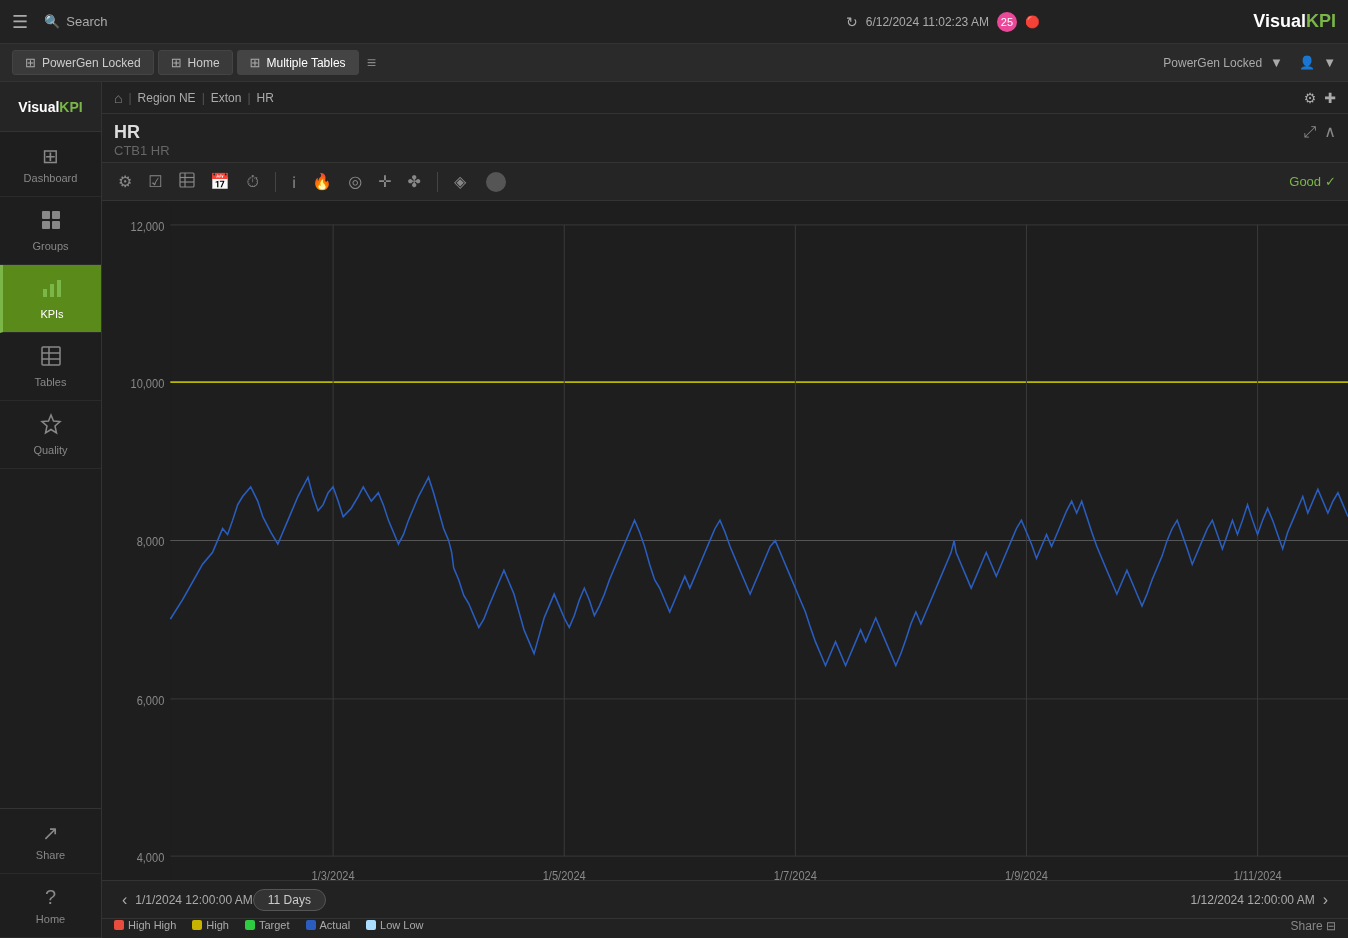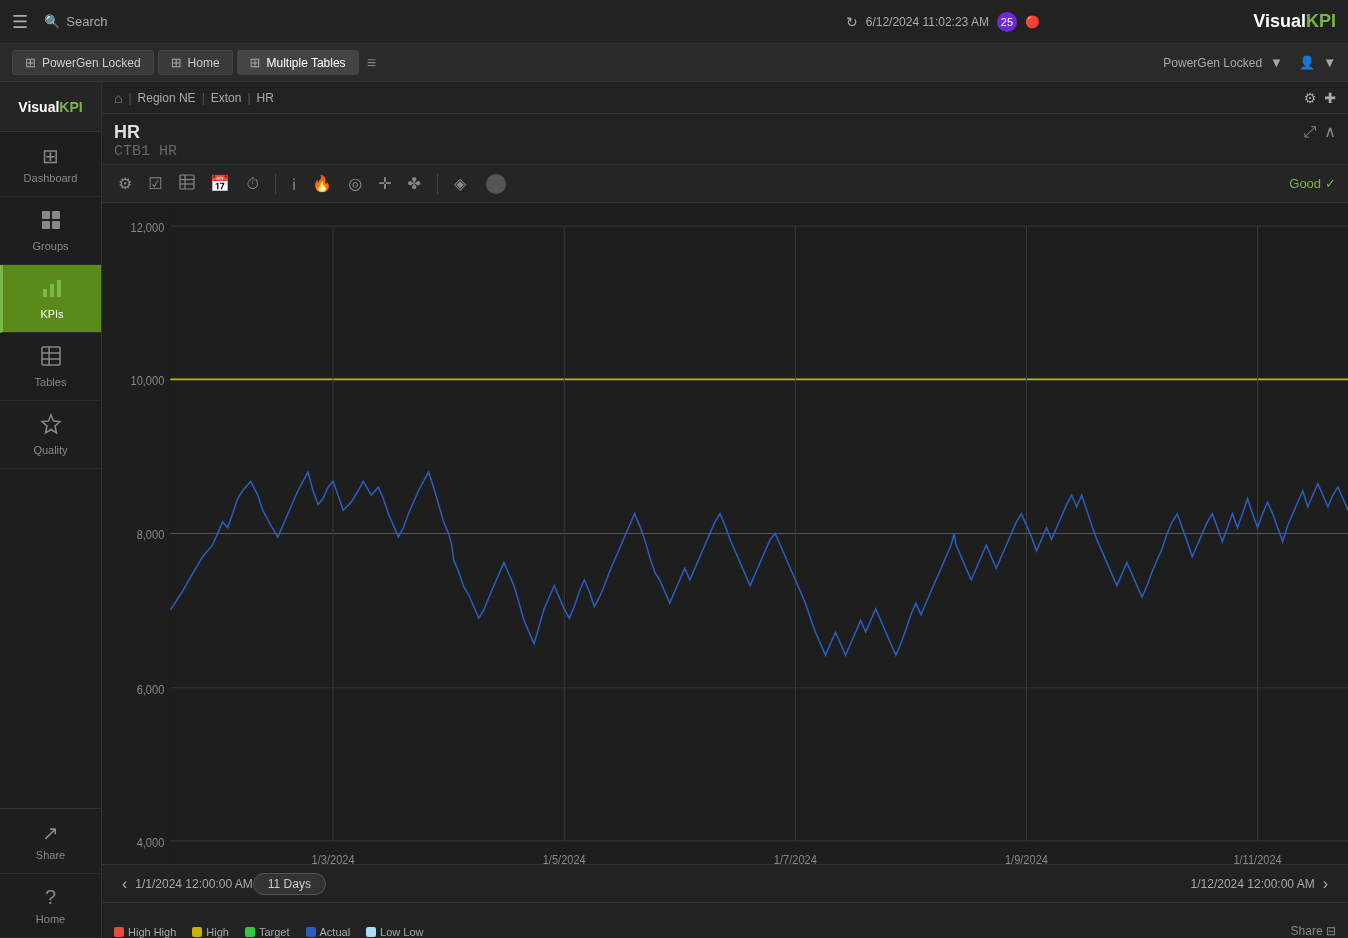--- a/index.html
+++ b/index.html
@@ -12,21 +12,21 @@
       display: flex;
       align-items: center;
       padding: 0 12px;
       border-bottom: 1px solid #333;
     }
     .topbar-left { display: flex; align-items: center; gap: 16px; flex: 1; }
     .topbar-menu-icon { color: #aaa; font-size: 18px; cursor: pointer; }
     .topbar-search { display: flex; align-items: center; gap: 6px; color: #aaa; font-size: 13px; }
     .topbar-center { flex: 1; display: flex; align-items: center; justify-content: center; gap: 8px; color: #aaa; font-size: 12px; }
     .topbar-time { color: #aaa; }
-    .topbar-badge { background: #6d28d9; color: #fff; border-radius: 50%; width: 20px; height: 20px; display: flex; align-items: center; justify-content: center; font-size: 11px; }
+    .topbar-badge { background: #ec4899; color: #fff; border-radius: 50%; width: 20px; height: 20px; display: flex; align-items: center; justify-content: center; font-size: 11px; }
     .topbar-right { display: flex; align-items: center; gap: 8px; }
     .topbar-logo { color: #fff; font-size: 18px; font-weight: bold; }
     .logo-visual { color: #fff; }
     .logo-kpi { color: #7ab648; }
 
     
     .tabsbar {
       height: 38px;
       background: #2a2a2a;
       display: flex;
@@ -121,21 +121,21 @@
     
     .kpi-header {
       padding: 8px 12px 4px;
       background: #222;
       border-bottom: 1px solid #333;
       display: flex;
       align-items: flex-start;
       justify-content: space-between;
     }
     .kpi-title { font-size: 18px; font-weight: bold; color: #ddd; }
-    .kpi-subtitle { font-size: 15px; color: #666; font-family: Liberation Mono, monospace; }
+    .kpi-subtitle { font-size: 13px; color: #666; }
     .kpi-header-actions { display: flex; gap: 8px; align-items: center; }
     .kpi-header-btn { color: #888; font-size: 16px; cursor: pointer; }
 
     
     .toolbar {
       height: 38px;
       background: #252525;
       display: flex;
       align-items: center;
       padding: 0 12px;
@@ -187,24 +187,24 @@
       border: 1px solid #555;
       border-radius: 12px;
       padding: 3px 14px;
       color: #ccc;
       font-size: 12px;
     }
     .chart-nav-right { color: #aaa; font-size: 12px; }
 
     
     .legend {
-      height: 36px;
+      height: 20px;
       background: #222;
       display: flex;
-      align-items: flex-end;
+      align-items: flex-start;
       padding: 0 12px;
       gap: 16px;
       border-top: 1px solid #333;
     }
     .legend-item { display: flex; align-items: center; gap: 4px; font-size: 11px; color: #aaa; }
     .legend-dot { width: 10px; height: 10px; border-radius: 2px; }
     .legend-right { margin-left: auto; color: #888; font-size: 12px; }
 
     
     .y-axis-label {

